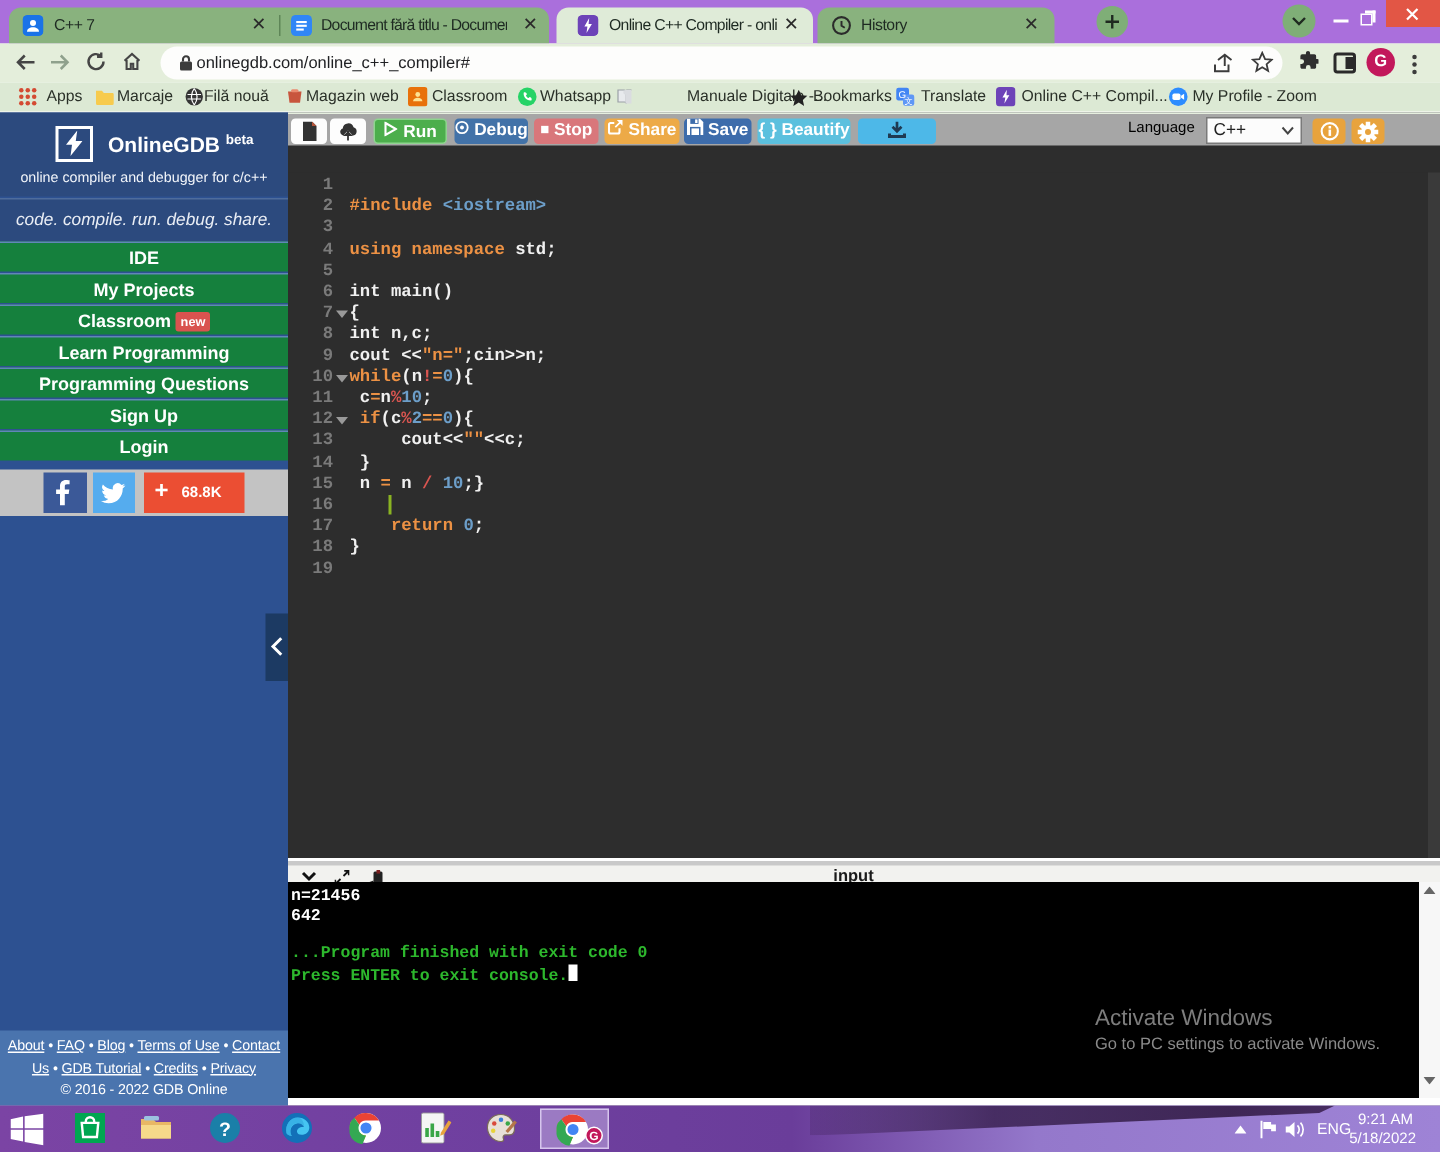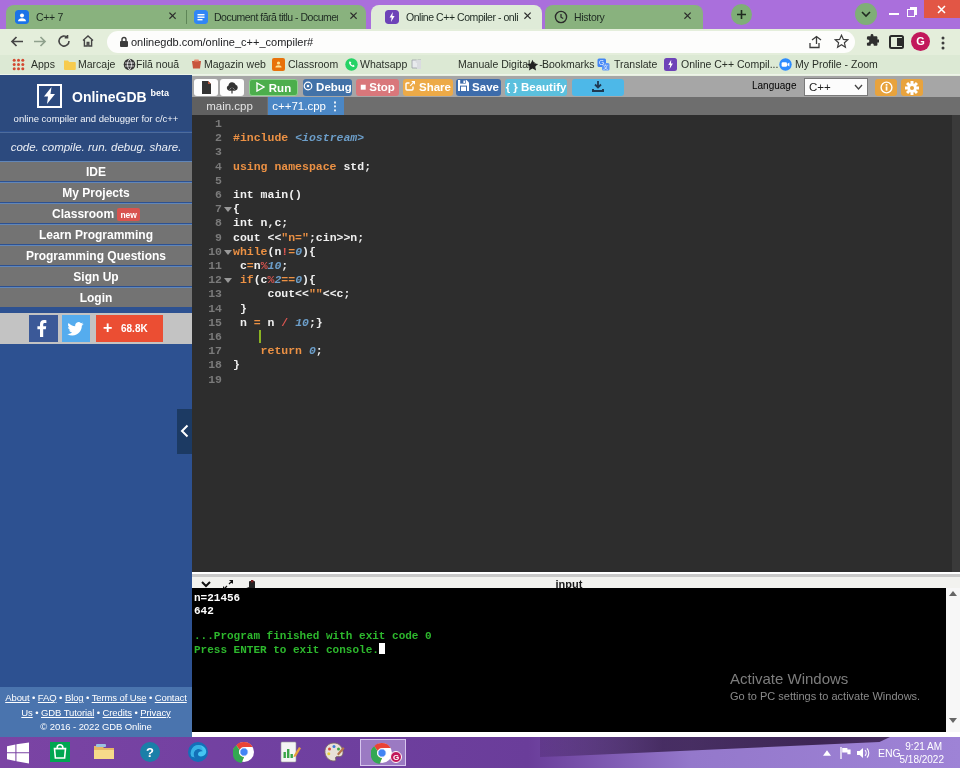--- a/index.html
+++ b/index.html
@@ -23,38 +23,38 @@
   #addrbar { left:0; top:29px; width:960px; height:26px; background:#e4eedb; }
   #bookbar { left:0; top:55px; width:960px; height:19px; background:#dce9d4; font-size:10.5px; color:#2a3028; }
   #pageline { left:0; top:74px; width:960px; height:1px; background:#eef4e9; }
   .bk { position:absolute; top:3px; white-space:nowrap; }
   .bkic { position:absolute; top:3px; width:13px; height:13px; }
 
   
   #sidebar { left:0; top:75px; width:192px; height:662px; background:#2d5191; color:#fff; }
   #logoarea { position:absolute; left:0; top:0; width:192px; height:56px; background:#2c4a7e; }
   #tagline { position:absolute; left:0; top:57px; width:192px; height:29px; background:#2c4a7e; font-style:italic; font-size:11.5px; text-align:center; line-height:29px; white-space:nowrap; color:#eaeef5; border-top:1px solid #4e6c9c; }
-  .menuitem { position:absolute; left:0; width:192px; height:20px; background:#737373; border-top:1px solid #6186b8; font-size:12px; font-weight:bold; text-align:center; line-height:20px; color:#fff; }
+  .menuitem { position:absolute; left:0; width:192px; height:20px; background:#15803d; border-top:1px solid #6186b8; font-size:12px; font-weight:bold; text-align:center; line-height:20px; color:#fff; }
   #social { position:absolute; left:0; top:238px; width:192px; height:31px; background:#c3c3c3; }
   #sidefoot { position:absolute; left:0; top:612px; width:192px; height:50px; background:#4a74ae; font-size:9.5px; letter-spacing:-0.1px; text-align:center; color:#fff; padding-top:4px; line-height:14.5px; }
   #sidefoot u { text-decoration:underline; }
   #collapse { position:absolute; left:177px; top:334px; width:15px; height:45px; background:#1c3a63; text-align:center; }
 
   
   #main { left:192px; top:75px; width:768px; height:662px; background:#2d2d2d; }
   #toolbar { position:absolute; left:0; top:0; width:768px; height:22px; background:#a6a6a6; border-top:1px solid #e6efdf; }
   .tbtn { position:absolute; top:3px; height:17px; border-radius:3px; color:#fff; font-size:11.5px; font-weight:bold; text-align:center; line-height:16px; }
   #tabrow { position:absolute; left:0; top:22px; width:768px; height:18px; background:#6e6e6e; }
   #edtab1 { position:absolute; left:0; top:0; width:75px; height:18px; background:#606060; color:#e4e4e4; font-size:11.5px; line-height:18px; text-align:center; }
   #edtab2 { position:absolute; left:76px; top:0; width:76px; height:18px; background:#4b87c5; color:#fff; font-size:11.5px; line-height:18px; text-align:center; }
 
   #editor { position:absolute; left:0; top:40px; width:768px; height:457px; background:#2d2d2d; font-family:"Liberation Mono", monospace; font-size:11.5px; font-weight:bold; line-height:14.2px; }
   .ln { position:absolute; width:30px; text-align:right; color:#7a7a7a; }
   .cl { position:absolute; left:41px; white-space:pre; color:#f0f0f0; }
-  .kw { color:#ec9144; } .num { color:#6c9ec9;font-style:italic; } .op { color:#d95550; } .str { color:#ec9144; }
+  .kw { color:#ec9144; } .num { color:#6c9ec9; } .op { color:#d95550; } .str { color:#ec9144; }
   .fold { position:absolute; width:0; height:0; border-left:4px solid transparent; border-right:4px solid transparent; border-top:5px solid #999; }
 
   #resize { position:absolute; left:0; top:497px; width:768px; height:2px; background:#fff; }
   #inputbar { position:absolute; left:0; top:499px; width:768px; height:14px; background:#f2f2ef; border-top:3px solid #c9c9c9; font-size:11px; font-weight:bold; color:#1a1a1a; }
   #terminal { position:absolute; left:0; top:513px; width:754px; height:144px; background:#000; font-family:"Liberation Mono", monospace; font-size:11px; font-weight:bold; line-height:12.7px; color:#fff; white-space:pre; padding:4px 0 0 2px; }
   .green { color:#2db82d; }
   #termscroll { position:absolute; left:754px; top:513px; width:14px; height:144px; background:#f7f7f7; }
   #bottomstrip { position:absolute; left:0; top:657px; width:768px; height:5px; background:#fff; }
 
   #activate { position:absolute; left:538px; top:595px; color:#7d7d7d; font-size:15px; }
@@ -321,24 +321,20 @@
           <rect x="-1.5" y="-7" width="3" height="3.4" fill="#fff" transform="rotate(45)"></rect>
           <rect x="-1.5" y="-7" width="3" height="3.4" fill="#fff" transform="rotate(90)"></rect>
           <rect x="-1.5" y="-7" width="3" height="3.4" fill="#fff" transform="rotate(135)"></rect>
           <rect x="-1.5" y="-7" width="3" height="3.4" fill="#fff" transform="rotate(180)"></rect>
           <rect x="-1.5" y="-7" width="3" height="3.4" fill="#fff" transform="rotate(225)"></rect>
           <rect x="-1.5" y="-7" width="3" height="3.4" fill="#fff" transform="rotate(270)"></rect>
           <rect x="-1.5" y="-7" width="3" height="3.4" fill="#fff" transform="rotate(315)"></rect>
           <circle cx="0" cy="0" r="4.6" fill="#fff"></circle>
           <circle cx="0" cy="0" r="2" fill="#e8a33d"></circle>
         </svg></div>
-  </div>
-  <div id="tabrow">
-    <div id="edtab1">main.cpp</div>
-    <div id="edtab2">c++71.cpp <b style="letter-spacing:-1px;">⋮</b></div>
   </div>
   <div id="editor">
       <div class="ln" style="top:2px">1</div>
       <div class="ln" style="top:16.2px">2</div>
       <div class="cl" style="top:16.2px"><span class="kw">#include </span><span class="num">&lt;iostream&gt;</span></div>
       <div class="ln" style="top:30.4px">3</div>
       <div class="ln" style="top:44.599999999999994px">4</div>
       <div class="cl" style="top:44.599999999999994px"><span class="kw">using namespace </span><span>std;</span></div>
       <div class="ln" style="top:58.8px">5</div>
       <div class="ln" style="top:73px">6</div>

